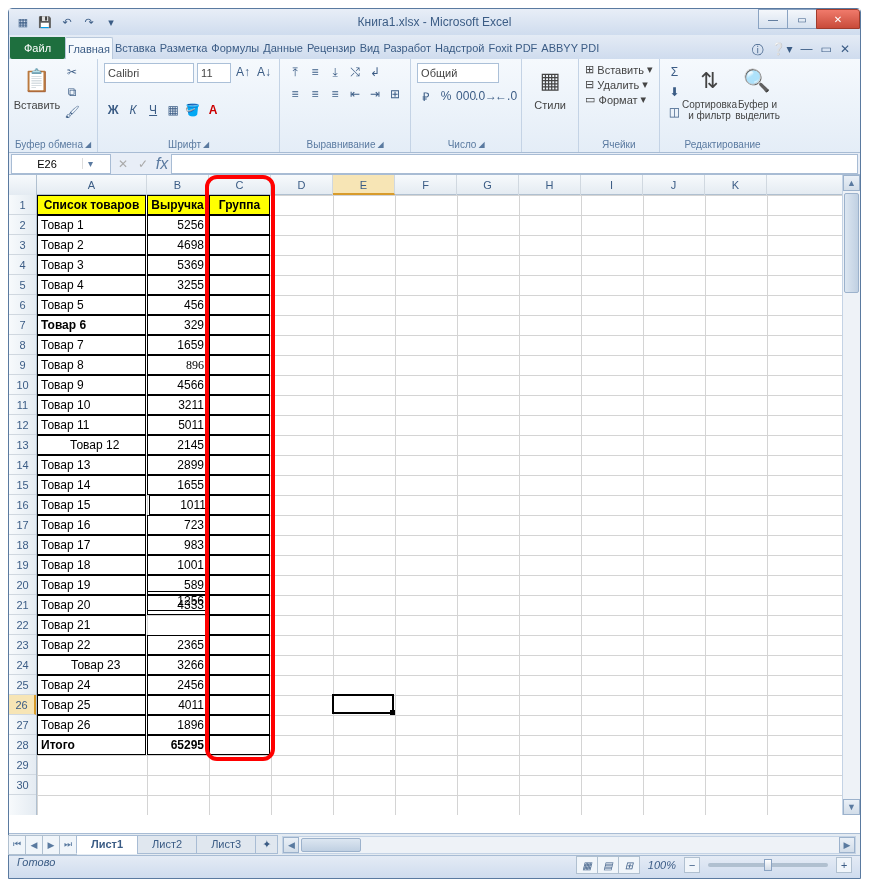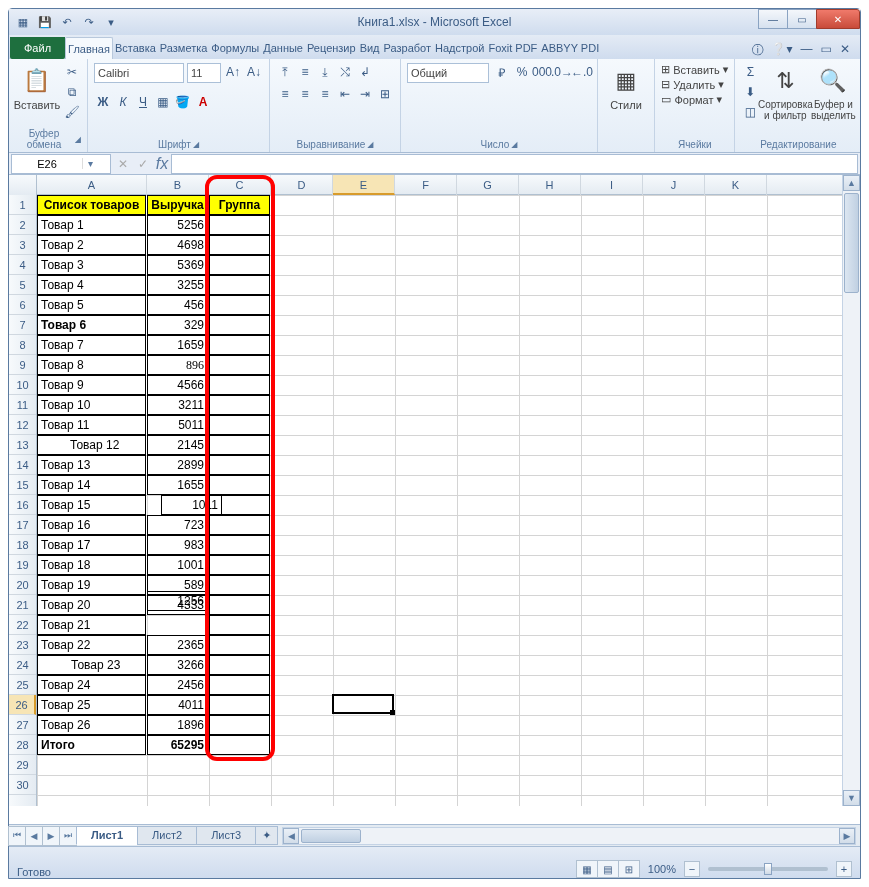--- a/index.html
+++ b/index.html
@@ -26,21 +26,21 @@
 .ribbon { height: 94px; background: linear-gradient(#f5f9fd,#e4edf7); border-bottom: 1px solid #a8bcd4; display: flex; font-size: 11px; color: #444; }
 .rgroup { border-right: 1px solid #c4d3e5; padding: 4px 6px 2px 6px; display: flex; flex-direction: column; }
 .rgroup-body { flex: 1; display: flex; gap: 4px; align-items: flex-start; }
 .rgroup-label { text-align: center; font-size: 10px; color: #5a7aa0; padding-top: 2px; display:flex; align-items:center; justify-content:center; gap:2px; }
 .rgroup-label .dlaunch { font-size: 8px; color: #5a7aa0; }
 .big-btn { width: 44px; display: flex; flex-direction: column; align-items: center; gap: 2px; padding: 2px; }
 .big-btn .ic { width: 32px; height: 32px; display: flex; align-items: center; justify-content: center; font-size: 22px; }
 .mini-col { display: flex; flex-direction: column; gap: 2px; }
 .mini { width: 18px; height: 18px; display: inline-flex; align-items: center; justify-content: center; font-size: 12px; color: #3b5c85; border: 1px solid transparent; }
 .combo { height: 20px; border: 1px solid #abc0d8; background: #fff; font-size: 11px; padding: 0 3px; display:flex; align-items:center; }
-.font-row { display:flex; gap:3px; margin-bottom:6px; }
+.font-row { display:flex; gap:3px; margin-bottom:14px; }
 .btn-row { display:flex; gap:2px; }
 
 
 .formula-bar { height: 22px; background: #e8eef7; border-bottom: 1px solid #a8bcd4; display: flex; align-items: center; font-size: 12px; }
 .name-box { width: 100px; height: 20px; margin: 0 2px; background: #fff; border: 1px solid #a8bcd4; display: flex; align-items: center; }
 .name-box input { border: none; width: 70px; font-size: 11px; padding: 0 6px; text-align: center; outline: none; }
 .name-box .dd { width: 16px; text-align: center; color: #5a7aa0; font-size: 10px; border-left: 1px solid #ddd; }
 .fx { width: 18px; text-align: center; font-style: italic; color: #5a7aa0; font-size: 16px; }
 .formula-input { flex: 1; height: 20px; background: #fff; border: 1px solid #a8bcd4; margin-right: 2px; }
 
@@ -73,21 +73,21 @@
 .sheet-nav .sn { width: 18px; height: 20px; border: 1px solid #b0c0d0; background: #f0f5fa; display: flex; align-items: center; justify-content: center; font-size: 9px; color: #5a7aa0; margin-left:-1px; }
 .sheet-tab { padding: 2px 14px; border: 1px solid #a8bcd4; background: #e0e7ef; color: #3b5c85; height: 19px; margin-left: -1px; border-top-left-radius: 0; border-top-right-radius: 0; }
 .sheet-tab.active { background: #fff; font-weight: bold; border-bottom-color:#fff; }
 .hscroll-ph { flex:1; height:18px; margin:0 4px; background:#eef2f7; border:1px solid #c4d3e5; position:relative;}
 .hscroll-ph .thumb{position:absolute;left:18px;width:60px;top:1px;bottom:1px;background:linear-gradient(#dce6f1,#c0d0e2);border:1px solid #9cb2cc;border-radius:2px;}
 .hscroll-ph .arr{position:absolute;top:0;bottom:0;width:16px;background:linear-gradient(#eaf0f7,#d2dde9);border:1px solid #9cb2cc; display:flex;align-items:center;justify-content:center;font-size:9px;color:#5a7aa0;}
 .vscroll { position:absolute; top:0; right:0; bottom:18px; width:18px; background:#eef2f7; border-left:1px solid #c4d3e5;}
 .vscroll .arr{position:absolute;left:0;right:0;height:16px;background:linear-gradient(#eaf0f7,#d2dde9);border:1px solid #9cb2cc;display:flex;align-items:center;justify-content:center;font-size:9px;color:#5a7aa0;}
 .vscroll .thumb{position:absolute;left:1px;right:1px;top:18px;height:100px;background:linear-gradient(90deg,#dce6f1,#c0d0e2);border:1px solid #9cb2cc;border-radius:2px;}
 
-.status-bar { height: 32px; background: linear-gradient(#e4ebf5,#cfdcee); border-top: 1px solid #a8bcd4; display: flex; align-items: flex-end; font-size: 11px; color: #3b5c85; padding: 0 8px; }
+.status-bar { height: 23px; background: linear-gradient(#e4ebf5,#cfdcee); border-top: 1px solid #a8bcd4; display: flex; align-items: flex-start; font-size: 11px; color: #3b5c85; padding: 0 8px; font-style: italic; }
 .status-right { margin-left: auto; display: flex; align-items: center; gap: 8px; }
 .view-btns { display:flex; }
 .view-btn { width: 22px; height: 18px; border: 1px solid #b0c0d0; background: #f0f5fa; margin-left:-1px; display:flex;align-items:center;justify-content:center;font-size:10px;}
 .zoom-slider { width: 120px; height: 4px; background: #b0c0d0; position: relative; border-radius: 2px; }
 .zoom-slider .z-thumb { position: absolute; left: 50%; top: -4px; width: 8px; height: 12px; background: linear-gradient(#fff,#d0dae6); border: 1px solid #8aa3c2; transform: translateX(-50%); }
 .zminus,.zplus{width:16px;height:16px;border:1px solid #b0c0d0;background:#f0f5fa;display:flex;align-items:center;justify-content:center;font-size:11px;}
 </style>
 </head>
 <body>
 
@@ -201,21 +201,21 @@
           <div class="mini">⊞</div>
         </div>
       </div>
       <div class="rgroup-label">
           <span>Выравнивание</span>
           <span class="dlaunch">◢</span>
         </div>
     </div>
 
     <div class="rgroup">
-      <div class="rgroup-body" style="">
+      <div class="rgroup-body" style="flex-direction:column;">
         <div class="combo" style="width:82px">Общий</div>
         <div class="btn-row">
           <div class="mini">₽</div>
           <div class="mini">%</div>
           <div class="mini">000</div>
           <div class="mini">.0→</div>
           <div class="mini">←.0</div>
         </div>
       </div>
       <div class="rgroup-label">
@@ -408,21 +408,21 @@
         <div class="cell data-cell" style="left: 0px; top: 240px; width: 109px; padding-left: 32px;">Товар 12</div>
         <div class="cell data-cell num" style="left: 110px; top: 240px; width: 61px;">2145</div>
         <div class="cell data-cell" style="left: 172px; top: 240px; width: 61px;"></div>
         <div class="cell data-cell" style="left: 0px; top: 260px; width: 109px;">Товар 13</div>
         <div class="cell data-cell num" style="left: 110px; top: 260px; width: 61px;">2899</div>
         <div class="cell data-cell" style="left: 172px; top: 260px; width: 61px;"></div>
         <div class="cell data-cell" style="left: 0px; top: 280px; width: 109px;">Товар 14</div>
         <div class="cell data-cell num" style="left: 110px; top: 280px; width: 61px;">1655</div>
         <div class="cell data-cell" style="left: 172px; top: 280px; width: 61px;"></div>
         <div class="cell data-cell" style="left: 0px; top: 300px; width: 109px;">Товар 15</div>
-        <div class="cell data-cell num" style="left: 124px; top: 300px; width: 61px;">1011</div>
+        <div class="cell data-cell num" style="left: 112px; top: 300px; width: 61px;">1011</div>
         <div class="cell data-cell" style="left: 172px; top: 300px; width: 61px;"></div>
         <div class="cell data-cell" style="left: 0px; top: 320px; width: 109px;">Товар 16</div>
         <div class="cell data-cell num" style="left: 110px; top: 320px; width: 61px;">723</div>
         <div class="cell data-cell" style="left: 172px; top: 320px; width: 61px;"></div>
         <div class="cell data-cell" style="left: 0px; top: 340px; width: 109px;">Товар 17</div>
         <div class="cell data-cell num" style="left: 110px; top: 340px; width: 61px;">983</div>
         <div class="cell data-cell" style="left: 172px; top: 340px; width: 61px;"></div>
         <div class="cell data-cell" style="left: 0px; top: 360px; width: 109px;">Товар 18</div>
         <div class="cell data-cell num" style="left: 110px; top: 360px; width: 61px;">1001</div>
         <div class="cell data-cell" style="left: 172px; top: 360px; width: 61px;"></div>

